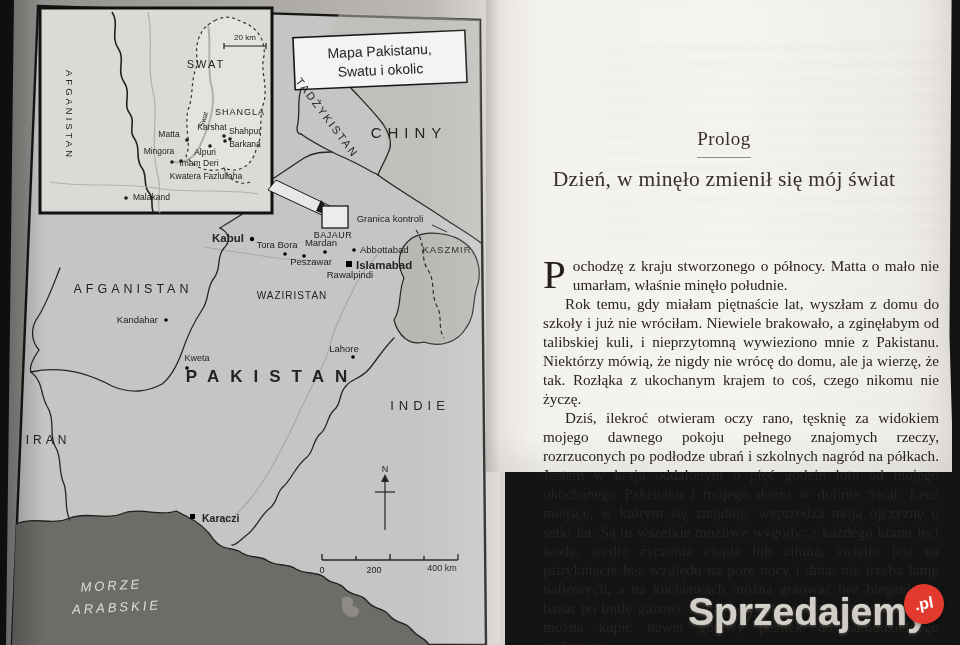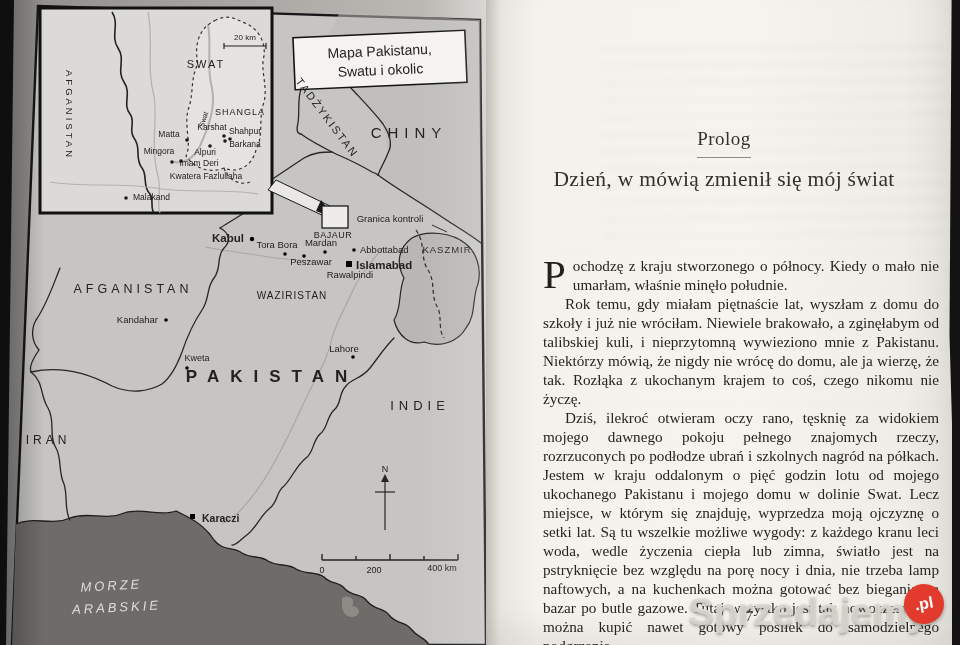--- a/index.html
+++ b/index.html
@@ -10,21 +10,21 @@
   .left-shade{position:absolute;left:0;top:0;width:500px;height:645px;pointer-events:none;
     background:linear-gradient(90deg,rgba(0,0,0,.30),rgba(0,0,0,0) 9%,rgba(0,0,0,0) 84%,rgba(255,255,255,.18));}
   
   text{fill:#232220;font-family:"Liberation Sans",sans-serif;}
   .t-city{font-size:9.5px;}
   .t-city-sm{font-size:8.5px;}
   .t-bold{font-weight:bold;}
   .t-region{letter-spacing:4px;font-size:12.5px;}
   .t-sea{font-size:13px;font-style:italic;letter-spacing:3px;fill:#e7e5e1;opacity:.92;}
   
-  .right-page{position:absolute;left:486px;top:0;width:466px;height:645px;
+  .right-page{position:absolute;left:486px;top:0;width:466px;height:472px;
     background:linear-gradient(90deg,#c7c4bf 0,#e9e6e0 3%,#f4f2ed 11%,#f6f4ef 55%,#efede7 90%,#e4e1db 100%);
     box-shadow:inset 0 -18px 30px rgba(0,0,0,.06);}
   .edge-right{position:absolute;right:0;top:0;width:14px;height:645px;background:#131313;
     clip-path:polygon(40% 0,100% 0,100% 100%,88% 100%,25% 52%);}
   .ghost{position:absolute;left:115px;top:46px;width:345px;height:200px;opacity:.55;
     background:repeating-linear-gradient(180deg,rgba(122,116,108,.10) 0 4px,transparent 4px 17px);
     filter:blur(3px);transform:rotate(-.5deg);}
   .ghost2{position:absolute;left:70px;top:250px;width:400px;height:330px;opacity:.30;
     background:repeating-linear-gradient(180deg,rgba(122,116,108,.08) 0 3px,transparent 3px 19px);
     filter:blur(4px);}
@@ -218,25 +218,25 @@
   </svg>
   <div class="left-shade"></div>
 
   <div class="right-page">
     <div class="ghost"></div>
     <div class="ghost2"></div>
 
     <div class="heading-block">
       <div class="prolog">Prolog</div>
       <div class="prolog-rule"></div>
-      <div class="chapter-title">Dzień, w mówią zmienił się mój świat</div>
+      <div class="chapter-title">Dzień, w minęło zmienił się mój świat</div>
     </div>
 
     <div class="body-text">
-      <p><span class="dropcap">P</span><span>ochodzę z kraju stworzonego o północy. Kiedy o mało nie umarłam, właśnie minęło południe.</span></p>
+      <p><span class="dropcap">P</span><span>ochodzę z kraju stworzonego o północy. Matta o mało nie umarłam, właśnie minęło południe.</span></p>
       <p class="indent">Rok temu, gdy miałam piętnaście lat, wyszłam z domu do szkoły i już nie wróciłam. Niewiele brakowało, a zginęłabym od talibskiej kuli, i nieprzytomną wywieziono mnie z Pakistanu. Niektórzy mówią, że nigdy nie wrócę do domu, ale ja wierzę, że tak. Rozłąka z ukochanym krajem to coś, czego nikomu nie życzę.</p>
       <p class="indent">Dziś, ilekroć otwieram oczy rano, tęsknię za widokiem mojego dawnego pokoju pełnego znajomych rzeczy, rozrzuconych po podłodze ubrań i szkolnych nagród na półkach. Jestem w kraju oddalonym o pięć godzin lotu od mojego ukochanego Pakistanu i mojego domu w dolinie Swat. Lecz miejsce, w którym się znajduję, wyprzedza moją ojczyznę o setki lat. Są tu wszelkie możliwe wygody: z każdego kranu leci woda, wedle życzenia ciepła lub zimna, światło jest na pstryknięcie bez względu na porę nocy i dnia, nie trzeba lamp naftowych, a na kuchenkach można gotować bez biegania na bazar po butle gazowe. Tutaj wszystko jest tak nowoczesne, że można kupić nawet gotowy posiłek do samodzielnego podgrzania.</p>
     </div>
 
     <div class="page-number">7</div>
   </div>
 
   <div class="edge-right"></div>
 
   <div class="watermark">

